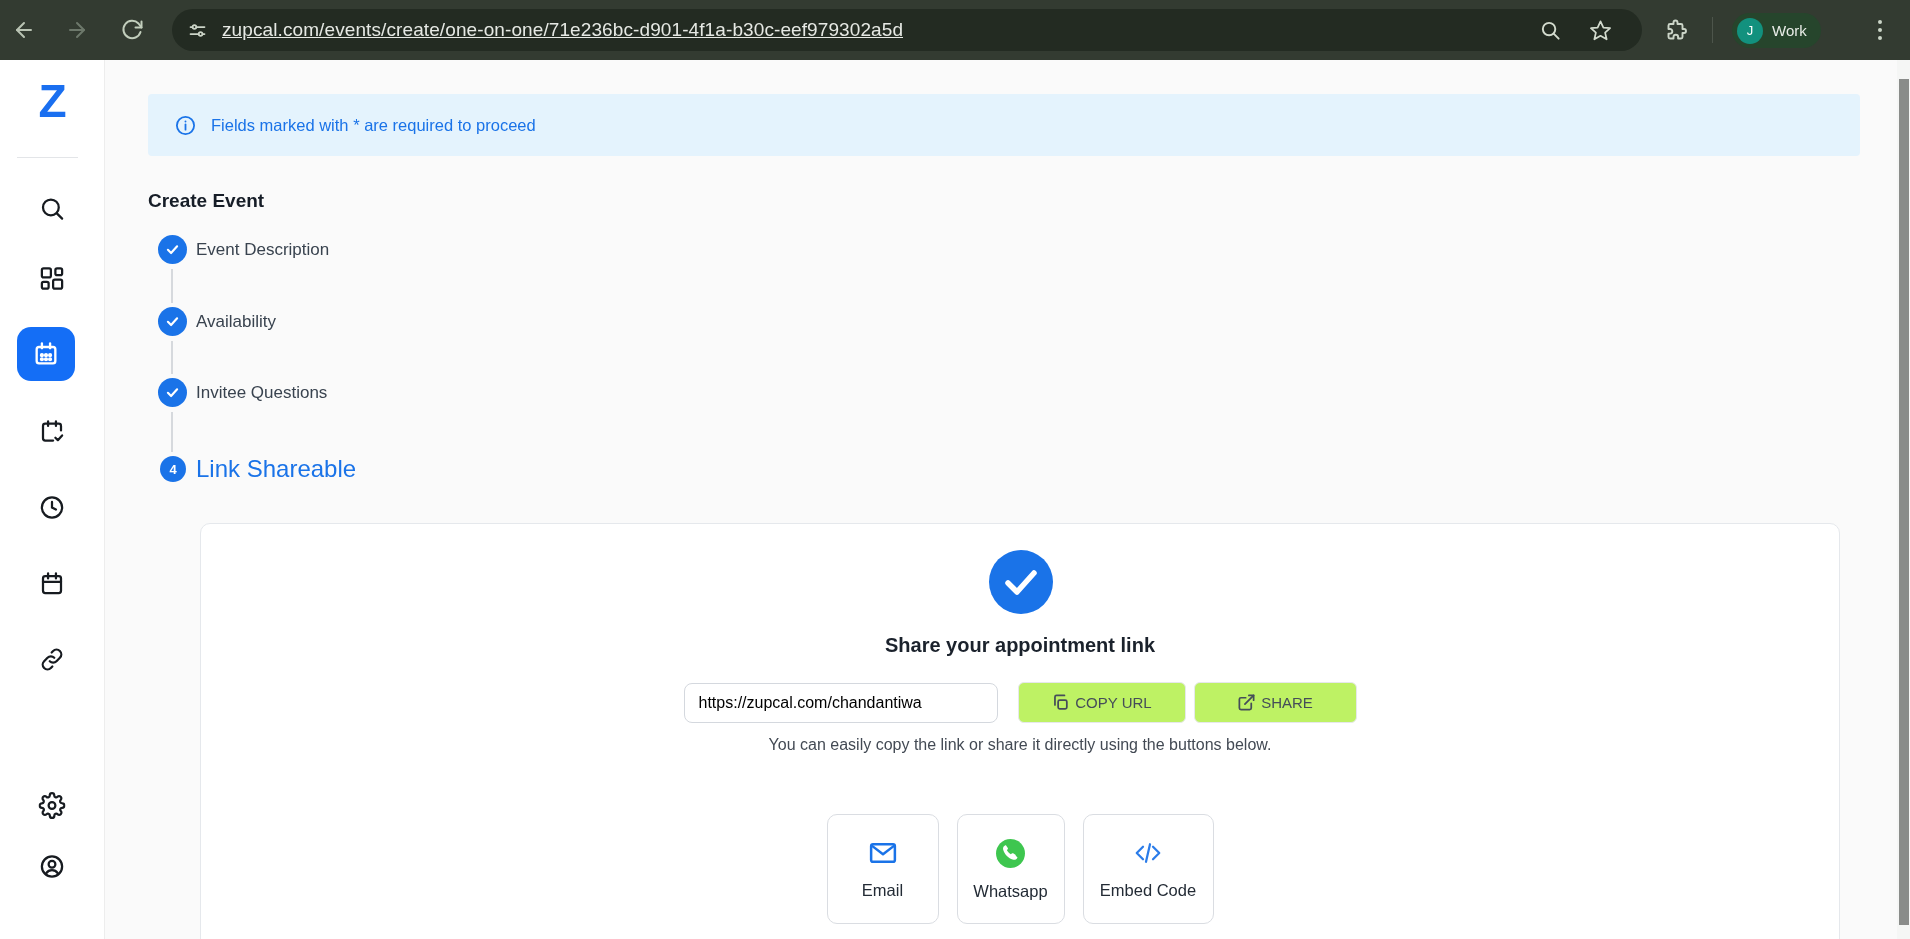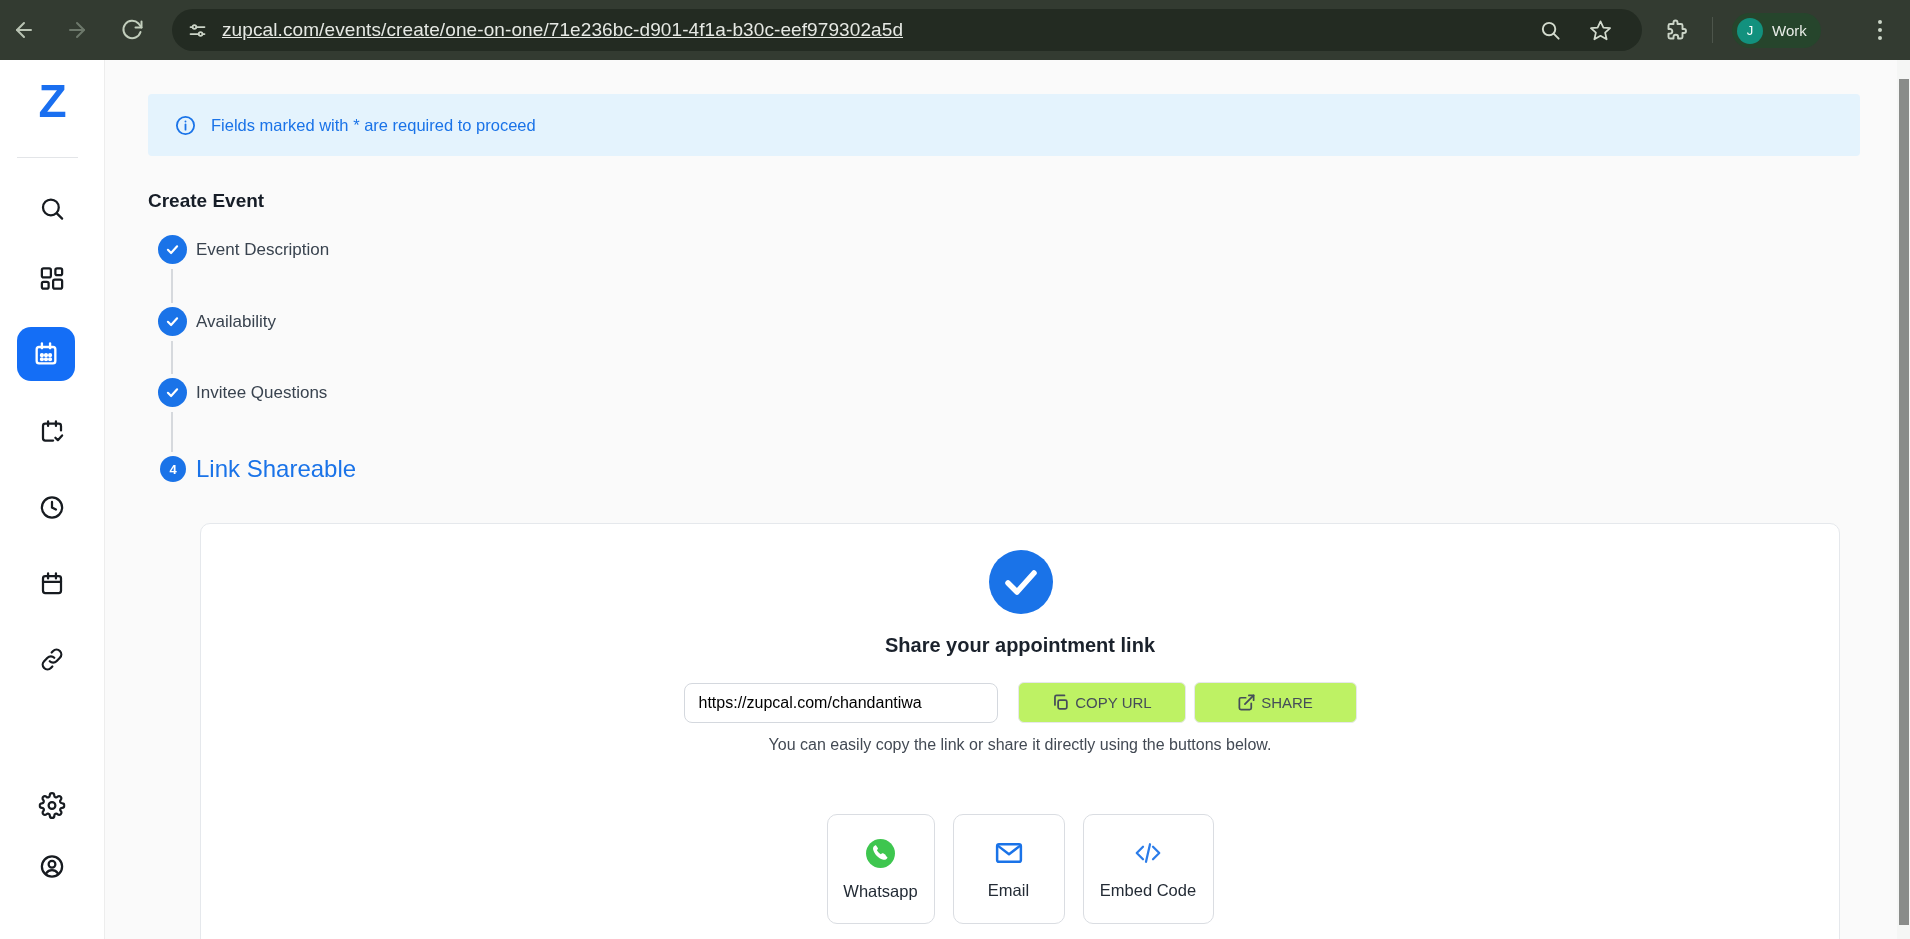--- a/index.html
+++ b/index.html
@@ -260,34 +260,34 @@
           </svg>
         <span>SHARE</span>
       </button>
     </div>
 
     <div class="card-desc">
       <div>You can easily copy the link or share it directly using the buttons below.</div>
     </div>
 
     <div class="opt-row">
+      <div class="opt-btn w-email">
+        <svg width="30" height="30" viewBox="0 0 24 24" fill="none" stroke="#1a73e8" stroke-width="2" stroke-linecap="round" stroke-linejoin="round">
+            <rect x="2.5" y="5" width="19" height="14" rx="1.5"></rect>
+            <polyline points="3.5 6.5 12 13 20.5 6.5"></polyline>
+          </svg>
+        <span class="opt-label">Email</span>
+      </div>
+
       <div class="opt-btn w-whatsapp">
         <svg width="31" height="31" viewBox="0 0 30 30">
           <circle cx="15" cy="15" r="14" fill="#3ec64f"></circle>
           <path fill="#fff" d="M21.8 18.9c-.5 1.5-2.4 2.5-3.8 2.2-2.3-.5-4.7-1.9-6.5-3.7-1.8-1.8-3.2-4.2-3.7-6.5-.3-1.4.7-3.3 2.2-3.8.3-.1.7 0 .9.3l1.5 2.2c.2.3.2.7 0 1l-.9 1.3c.6 1.2 2.6 3.2 3.8 3.8l1.3-.9c.3-.2.7-.2 1 0l2.2 1.5c.3.2.4.6.3.9z"></path>
         </svg>
         <span class="opt-label">Whatsapp</span>
-      </div>
-
-      <div class="opt-btn w-email">
-        <svg width="30" height="30" viewBox="0 0 24 24" fill="none" stroke="#1a73e8" stroke-width="2" stroke-linecap="round" stroke-linejoin="round">
-            <rect x="2.5" y="5" width="19" height="14" rx="1.5"></rect>
-            <polyline points="3.5 6.5 12 13 20.5 6.5"></polyline>
-          </svg>
-        <span class="opt-label">Email</span>
       </div>
 
 
       <div class="opt-btn w-embed">
         <svg width="32" height="30" viewBox="0 0 24 24" fill="none" stroke="#2b7ce9" stroke-width="1.8" stroke-linecap="round" stroke-linejoin="round">
             <polyline points="8 7 3 12 8 17"></polyline>
             <polyline points="16 7 21 12 16 17"></polyline>
             <line x1="13.6" y1="5" x2="10.4" y2="19"></line>
           </svg>
         <span class="opt-label">Embed Code</span>

